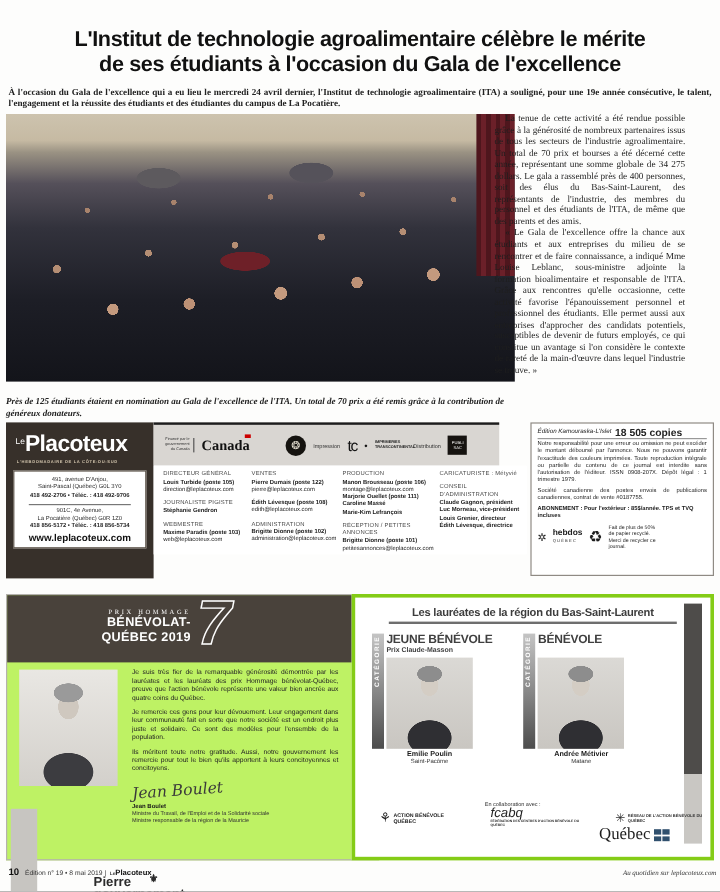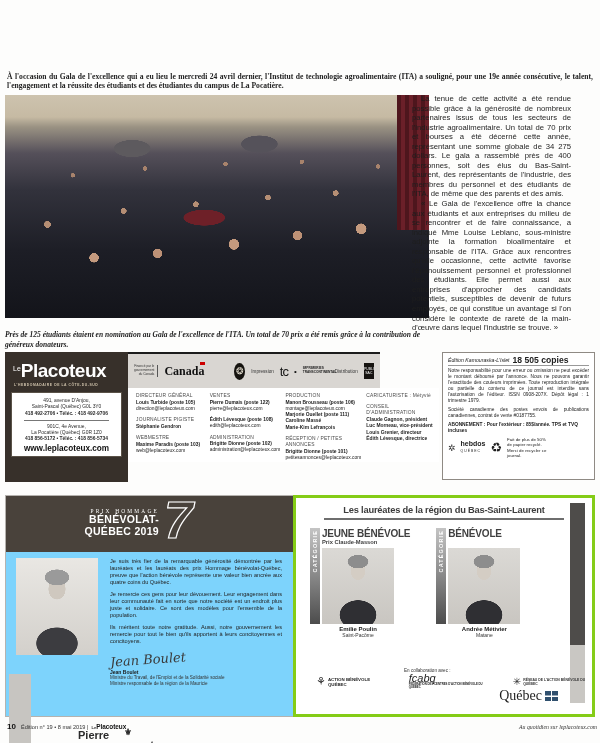--- a/index.html
+++ b/index.html
@@ -29,39 +29,39 @@
      radial-gradient(circle 4px at 70% 30%, #a8836c 0 55%, rgba(0,0,0,0) 57%),
      radial-gradient(circle 4px at 88% 32%, #a8836c 0 55%, rgba(0,0,0,0) 57%),
      radial-gradient(ellipse 34px 13px at 47% 55%, #6e2028 0 60%, rgba(0,0,0,0) 62%),
      radial-gradient(ellipse 30px 14px at 30% 24%, #5d5a5e 0 60%, rgba(0,0,0,0) 62%),
      radial-gradient(ellipse 30px 14px at 60% 22%, #55525a 0 60%, rgba(0,0,0,0) 62%),
      linear-gradient(to bottom,#cdc3ae 0,#c6baa3 22px,#9a9283 32px,#55505a 58px,#32323c 95px,#1d1e26 155px,#13141a 100%);}
   .photo::after{content:"";position:absolute;right:0;top:0;width:32px;height:135px;
     background:repeating-linear-gradient(90deg,#4e161d 0 4px,#6b2029 4px 8px);}
   
   .article-col{position:absolute;left:412px;top:94px;width:159px;
-               font-family:Liberation Sans, sans-serif;font-size:7.7px;line-height:9.55px;
+               font-family:Liberation Serif, serif;font-size:7.7px;line-height:9.55px;
                text-align:justify;color:#1e1e1e;}
   .article-col p{margin:0;text-indent:9px;}
   .caption{position:absolute;left:5px;top:322px;width:424px;font-family:"Liberation Serif",serif;
            font-weight:bold;font-style:italic;font-size:7.5px;line-height:10px;color:#222;}
   
   .masthead{position:absolute;left:5px;top:352px;width:590px;height:130px;}
   .brand-box{position:absolute;left:0;top:0;width:123px;height:130px;background:#37302a;}
   .brand-le{font-size:7px;color:#fff;vertical-align:6px;}
   .brand-name{font-size:19px;font-weight:bold;color:#fff;letter-spacing:-.5px;}
   .brand-top{padding:8px 0 1px 8px;}
   .brand-tag{padding-left:9px;font-size:3.4px;letter-spacing:.55px;color:#cfc2ab;font-weight:bold;}
   .addr-card{margin:5px 6px 0 6px;background:#fff;border:1px solid #5a5248;
              text-align:center;font-size:4.9px;line-height:6.3px;color:#2b2b2b;padding:5px 2px 4px 2px;}
   .addr-card .tel{font-weight:bold;}
   .addr-sep{border:none;border-top:1px solid #777;margin:3px 10px;}
   .brand-site{font-weight:bold;font-size:8.2px;margin-top:3px;color:#111;}
   .mid-zone{position:absolute;left:123px;top:0;width:311px;height:130px;}
-  .gray-bar{position:absolute;left:0;top:0;width:252px;height:36px;background:#d9d6d2;
+  .gray-bar{position:absolute;left:0;top:0;width:288px;height:36px;background:#d9d6d2;
             border-top:2px solid #1c1c1c;display:flex;align-items:center;gap:6px;padding:0 6px;box-sizing:border-box;}
   .funding{font-size:3.2px;line-height:3.8px;color:#333;width:24px;text-align:right;border-right:1px solid #555;padding-right:3px;}
   .canada-wm{font-family:"Liberation Serif",serif;font-weight:bold;font-size:12px;color:#111;position:relative;}
   .canada-flag{position:absolute;right:-1px;top:-2px;width:5px;height:3px;background:#c00;}
   .seal{width:17px;height:17px;border-radius:50%;background:#15130f;color:#e8e2d4;font-size:9px;
         display:flex;align-items:center;justify-content:center;margin-left:24px;}
   .imp-label,.dist-label{font-size:4.6px;color:#333;}
   .tc-mark{font-weight:normal;font-size:13px;letter-spacing:-1px;color:#141414;}
   .tc-dot{font-size:8px;color:#141414;}
   .tc-sub{font-size:3.2px;line-height:3.8px;color:#222;font-weight:bold;width:26px;}
@@ -83,21 +83,21 @@
   .ed-legal{text-align:justify;margin:0 0 3px 0;}
   .ed-sub{font-weight:bold;margin:0 0 3px 0;}
   .ed-logos{display:flex;align-items:center;gap:5px;margin-top:2px;}
   .hebdos-mark{font-size:9px;color:#2a2a2a;}
   .hebdos-txt{font-weight:bold;font-size:7px;line-height:6px;}
   .hebdos-sub{font-weight:normal;font-size:3.4px;letter-spacing:1px;}
   .recycle-glyph{font-size:13px;color:#1d1d1d;}
   .recycle-txt{font-size:4.4px;line-height:5.4px;width:44px;}
   
   .ad-left{position:absolute;left:5px;top:495px;width:311px;height:222px;border:1px solid #b5b2ae;
-           background:#7dd3fc;box-sizing:border-box;}
+           background:#bef264;box-sizing:border-box;}
   .ad-left-head{position:relative;height:56px;background:#49423b;color:#fff;overflow:hidden;}
   .alh-txt{position:absolute;left:58px;top:12px;text-align:right;width:95px;}
   .alh-kicker{font-size:5.4px;letter-spacing:2.2px;font-family:"Liberation Serif",serif;}
   .alh-title{font-weight:bold;font-size:10.5px;line-height:11.5px;letter-spacing:.3px;}
   .alh-seven{position:absolute;left:158px;top:-6px;font-size:52px;font-weight:bold;color:rgba(255,255,255,0);
              -webkit-text-stroke:1.2px #fff;font-style:italic;}
   .ad-left-body{position:relative;padding:6px 8px 0 8px;}
   .minister-photo{position:absolute;left:10px;top:6px;width:82px;height:97px;
      background:
       radial-gradient(ellipse 20px 13px at 50% 20%, #9a9a9a 0 60%, rgba(0,0,0,0) 62%),
@@ -161,20 +161,24 @@
   .pf-num{font-weight:bold;font-size:8px;margin-right:5px;color:#111;}
   .pf-brand-le{font-size:4px;font-weight:bold;margin-left:3px;}
   .pf-brand{font-weight:bold;font-size:6.4px;color:#111;}
   .pf-right{margin-left:auto;font-family:"Liberation Serif",serif;font-style:italic;font-size:5.8px;}
 </style>
 </head>
 <body>
 
 <div class="page">
 
+  <h1 class="headline">
+    <span>L'Institut de technologie agroalimentaire célèbre le mérite</span><br>
+    <span>de ses étudiants à l'occasion du Gala de l'excellence</span>
+  </h1>
 
   <p class="lead">À l'occasion du Gala de l'excellence qui a eu lieu le mercredi 24 avril dernier, l'Institut de technologie agroalimentaire (ITA) a souligné, pour une 19e année consécutive, le talent, l'engagement et la réussite des étudiants et des étudiantes du campus de La Pocatière.</p>
 
   <div class="photo"></div>
 
   <div class="article-col">
     <p>La tenue de cette activité a été rendue possible grâce à la générosité de nombreux partenaires issus de tous les secteurs de l'industrie agroalimentaire. Un total de 70 prix et bourses a été décerné cette année, représentant une somme globale de 34 275 dollars. Le gala a rassemblé près de 400 personnes, soit des élus du Bas-Saint-Laurent, des représentants de l'industrie, des membres du personnel et des étudiants de l'ITA, de même que des parents et des amis.</p>
     <p>« Le Gala de l'excellence offre la chance aux étudiants et aux entreprises du milieu de se rencontrer et de faire connaissance, a indiqué Mme Louise Leblanc, sous-ministre adjointe la formation bioalimentaire et responsable de l'ITA. Grâce aux rencontres qu'elle occasionne, cette activité favorise l'épanouissement personnel et professionnel des étudiants. Elle permet aussi aux entreprises d'approcher des candidats potentiels, susceptibles de devenir de futurs employés, ce qui constitue un avantage si l'on considère le contexte de rareté de la main-d'œuvre dans lequel l'industrie se trouve. »</p>
   </div>
 

